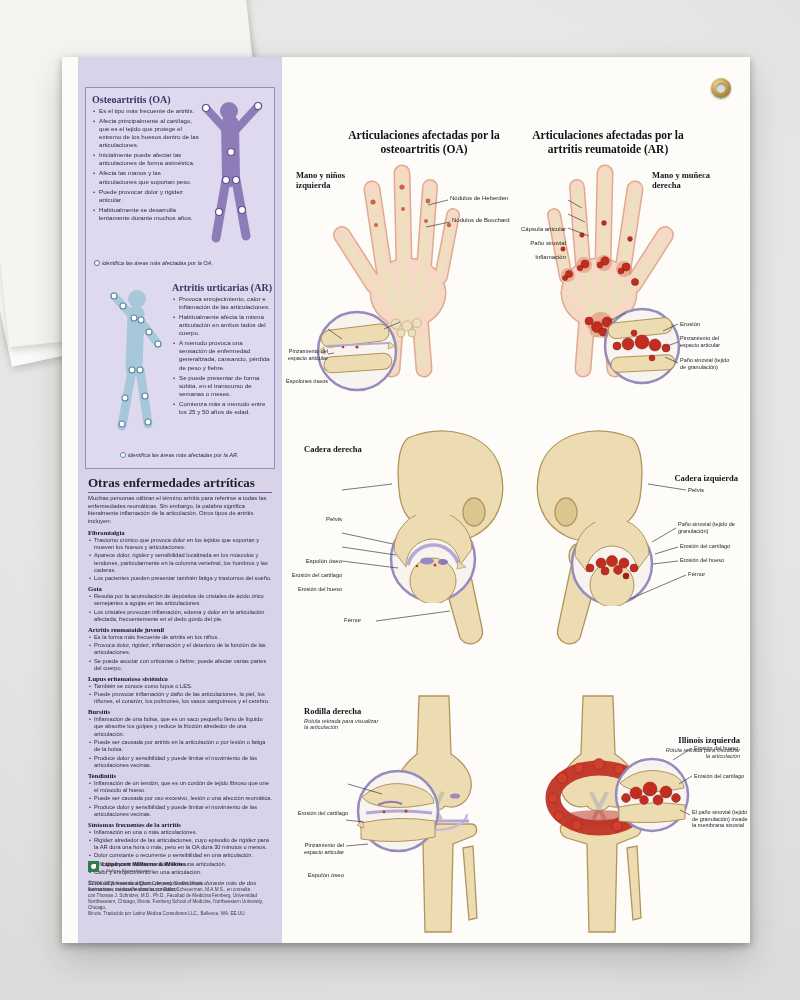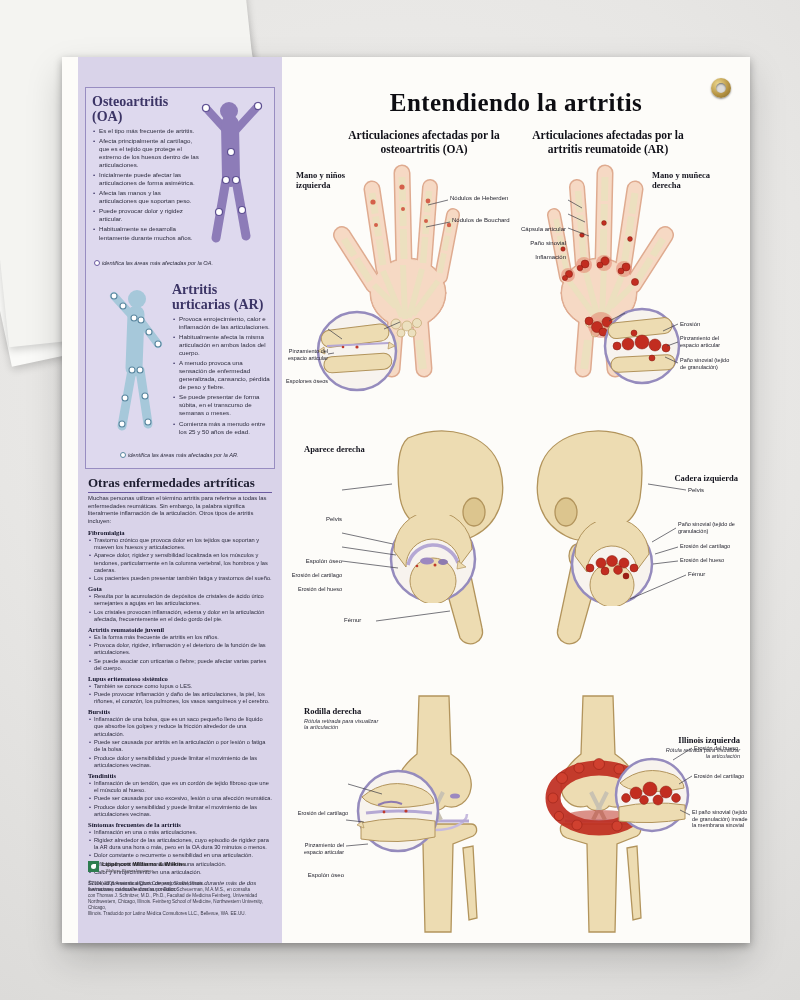--- a/index.html
+++ b/index.html
@@ -21,21 +21,21 @@
     box-shadow:0 1px 2px rgba(0,0,0,.45); }
   .grommet::after { content:""; position:absolute; left:5px; top:5px; width:10px; height:10px;
     border-radius:50%; background:#dddcd9; box-shadow:inset 0 1px 2px rgba(0,0,0,.5); }
   .grommet.gl { left:20px; top:21px; }
   .grommet.gr { left:649px; top:21px; }
 
   
   .sidebar { position:absolute; left:16px; top:0; width:204px; height:886px; background:#d9d3e9; }
   .oa-box { position:absolute; left:7px; top:30px; width:190px; height:382px;
     border:1px solid #988dc1; background:#ded9ee; }
-  .disease-h { font-family:"Liberation Serif", serif; font-weight:bold; color:#3c3566; font-size:14px; line-height:1.1; margin-bottom:2px; }
+  .disease-h { font-family:"Liberation Serif", serif; font-weight:bold; color:#3c3566; font-size:10px; line-height:1.1; margin-bottom:2px; }
   .oa-box ul { list-style:none; padding-left:7px; }
   .oa-box li { position:relative; font-size:6.2px; line-height:1.3; color:#2b2b3c; margin-bottom:2px; }
   .oa-box li::before { content:"\2022"; position:absolute; left:-6px; color:#3c3566; }
   .oa-text { position:absolute; left:6px; top:6px; width:108px; }
   .ar-text { position:absolute; left:86px; top:194px; width:100px; }
   .legend { position:absolute; font-size:5.6px; font-style:italic; color:#2b2b3c; line-height:1.25; }
   .legend-dot { display:inline-block; width:6px; height:6px; border-radius:50%; background:#fff; border:1.2px solid #6a5aa0; vertical-align:-1px; margin-right:2px; }
   .lg-oa { left:8px; top:172px; width:176px; }
   .lg-ar { left:34px; top:364px; width:152px; }
   .fig-oa-person { position:absolute; right:2px; top:12px; }
@@ -231,21 +231,20 @@
     </div>
     <div class="copyright">
         <span>©2004, 2006 Anatomical Chart Company, Skokie, Illinois.</span>
         <span>Ilustraciones médicas realizadas por Dawn Scheuerman, M.A.M.S., en consulta</span>
         <span>con Thomas J. Schnitzer, M.D., Ph.D., Facultad de Medicina Feinberg, Universidad</span>
         <span>Northwestern, Chicago, Illinois. Feinberg School of Medicine, Northwestern University, Chicago,</span>
         <span>Illinois. Traducido por Latino Médica Consultores LLC., Bellevue, WA. EE.UU.</span>
       </div>
   </aside>
 
-  <h1 class="poster-title">Entendiendo la artritis</h1>
   <div class="col-head ch-oa">Articulaciones afectadas por la osteoartritis (OA)</div>
   <div class="col-head ch-ar">Articulaciones afectadas por la artritis reumatoide (AR)</div>
 
   <svg class="art" style="left:258px;top:100px" width="170" height="230" viewBox="0 0 170 230">
     <g stroke="#dfab90" fill="#dfab90" stroke-linecap="round">
       <ellipse cx="88" cy="136" rx="38" ry="35"></ellipse>
       <line x1="64" y1="112" x2="52" y2="32" stroke-width="17"></line>
       <line x1="84" y1="106" x2="82" y2="16" stroke-width="17"></line>
       <line x1="104" y1="110" x2="110" y2="30" stroke-width="16"></line>
       <line x1="121" y1="120" x2="133" y2="58" stroke-width="14"></line>
@@ -556,21 +555,21 @@
     <line x1="286" y1="727" x2="320" y2="737"></line>
     <line x1="284" y1="763" x2="302" y2="765"></line>
     <line x1="284" y1="789" x2="306" y2="787"></line>
     <line x1="630" y1="691" x2="611" y2="703"></line>
     <line x1="630" y1="719" x2="617" y2="727"></line>
     <line x1="628" y1="758" x2="618" y2="753"></line>
   </svg>
 
   <div class="fig-title" style="left:234px;top:114px;width:62px">Mano y niños izquierda</div>
   <div class="fig-title" style="left:590px;top:114px;width:62px">Mano y muñeca derecha</div>
-  <div class="fig-title" style="left:242px;top:388px;width:72px">Aparece derecha</div>
+  <div class="fig-title" style="left:242px;top:388px;width:72px">Cadera derecha</div>
   <div class="fig-title r" style="left:604px;top:388px;width:72px">Cadera izquierda</div>
   <div class="fig-title" style="left:242px;top:650px;width:76px">
     <span>Rodilla derecha</span>
     <div class="fig-sub">Rótula retirada para visualizar la articulación</div>
   </div>
   <div class="fig-title r" style="left:600px;top:650px;width:78px">
     <span>Illinois izquierda</span>
     <div class="fig-sub">Rótula retirada para visualizar la articulación</div>
   </div>
 

